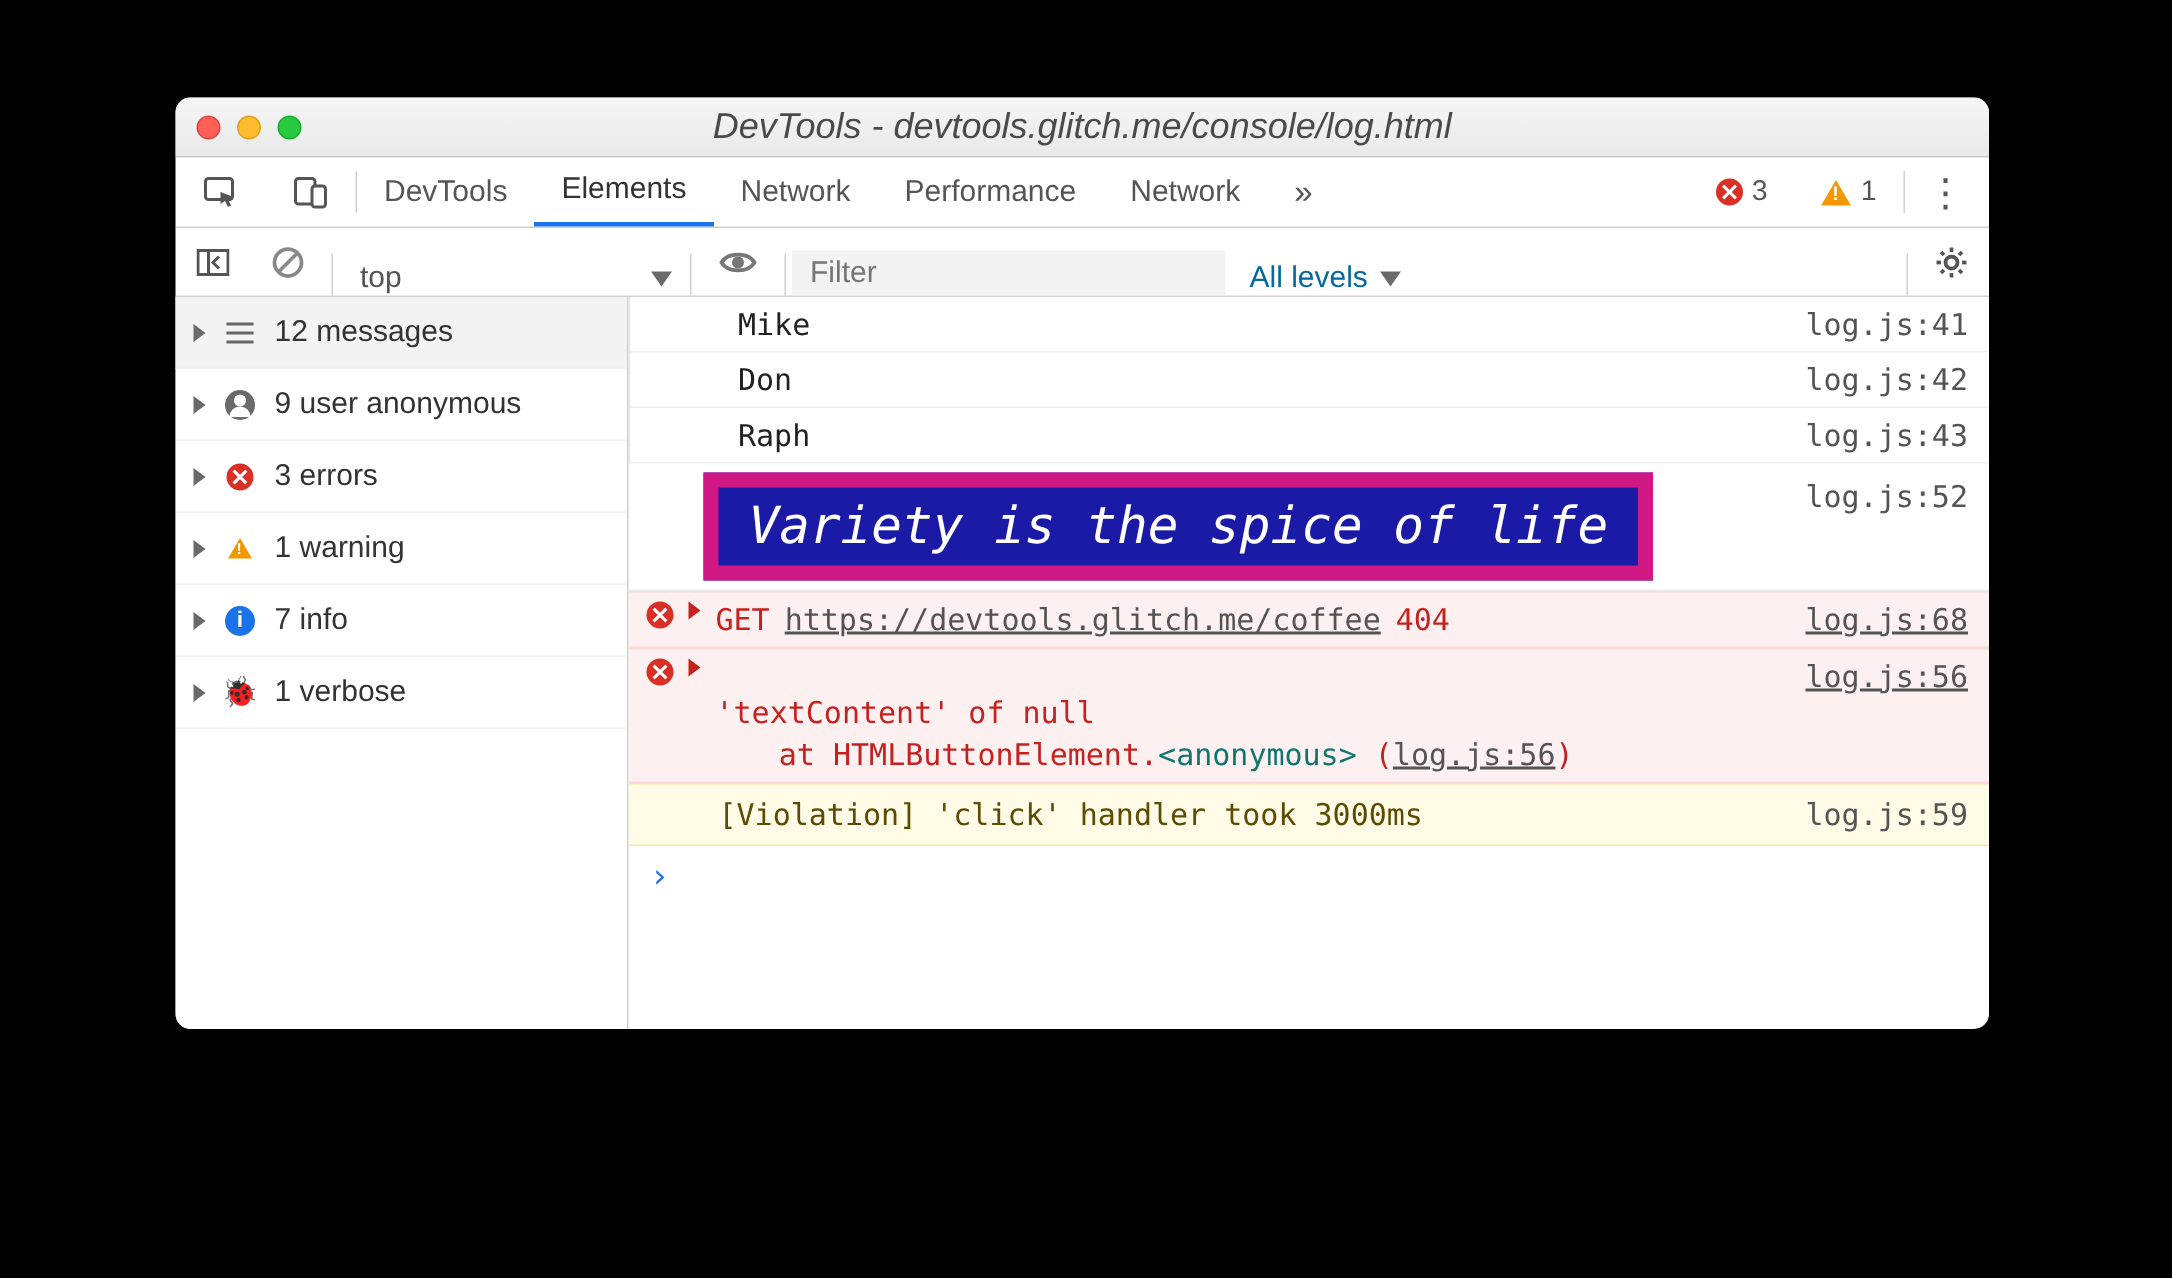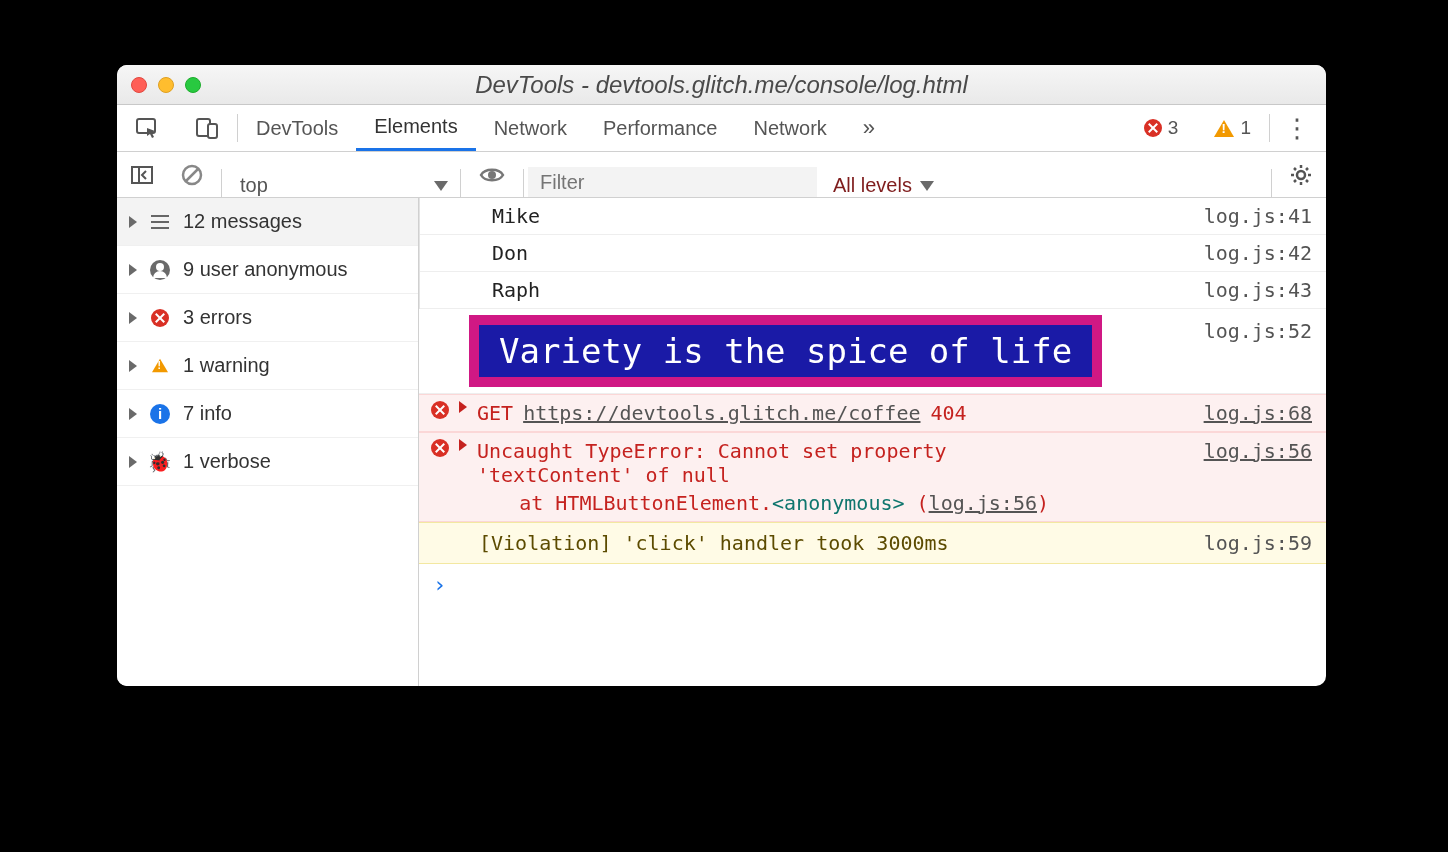--- a/index.html
+++ b/index.html
@@ -63,21 +63,21 @@
   .cbar .sep { width:1px; height:28px; background:#d0d0d0; margin:0 4px;}
   .cbar .item { padding:0 14px; display:flex; align-items:center; height:100%; }
   .ctx { width:230px; display:flex; justify-content:space-between; align-items:center; padding:0 8px 0 14px;}
   .triDown {
     width:0;height:0;border-left:7px solid transparent;border-right:7px solid transparent;border-top:10px solid #6a6a6a;
   }
   .filter {
     flex:0 0 280px; height:30px; border:none; background:#f3f3f3; color:#777; font-size:20px;
     padding:0 12px; outline:none;
   }
-  .levels { padding:0 16px; color:#7f1d1d; display:flex; align-items:center; gap:8px;}
+  .levels { padding:0 16px; color:#0369a1; display:flex; align-items:center; gap:8px;}
   .gear { color:#555; }
 
   
   .body { flex:1; display:flex; min-height:0; }
   .sidebar { flex:0 0 302px; border-right:1px solid #d0d0d0; background:#fff; }
   .srow {
     display:flex; align-items:center; gap:12px; height:48px;
     padding:0 12px; font-size:20px; color:#333; border-bottom:1px solid #f0f0f0;
   }
   .srow.sel { background:#f3f3f3; }
@@ -110,21 +110,21 @@
   .logrow.simple .left { padding-left:48px; color:#222; }
   .logrow .left { display:flex; align-items:flex-start; gap:8px; flex-wrap:wrap; }
 
   .aside { border-left:1px solid #e3e3e3; }
   .topgroup .logrow { padding-left:24px; }
   .topgroup .logrow.simple .left{ padding-left:48px;}
 
   .styledBox {
     margin:6px 14px 6px 50px;
     background:#1a1aa6; border:10px solid #d01884;
-    padding:6px 20px; color:#fff; font-size:34px; font-weight:500;
+    padding:6px 20px; color:#fff; font-style:italic; font-size:34px; font-weight:500;
   }
   .rowStyled { display:flex; justify-content:space-between; align-items:flex-start; border-bottom:1px solid #eee;}
   .rowStyled .loglink{ padding:10px 14px 0 0;}
 
   .errrow { background:#fdf0f0; border-top:1px solid #fbd7d7; border-bottom:1px solid #fbd7d7;
             display:flex; justify-content:space-between; padding:6px 14px 6px 12px; font-size:20px;}
   .errrow .left{display:flex;gap:10px;align-items:flex-start;flex-wrap:wrap;}
   .errrow .msg{color:#c5221f;}
   .errrow a{color:#545454;text-decoration:underline;}
   .stack{padding-left:40px;color:#c5221f;font-size:20px;}
@@ -322,21 +322,21 @@
         </div>
         <a class="loglink">log.js:68</a>
       </div>
 
       <div class="errrow" style="flex-direction:column;gap:4px">
         <div style="display:flex;justify-content:space-between;width:100%">
           <div class="left">
             <span class="errsmall"></span>
             <span class="tri" style="border-left-color:#c5221f"></span>
             <span class="msg">
-              <span>Uncaught TypeError: Cannot set property</span><br>
+              <br>
               <span>'textContent' of null</span>
             </span>
           </div>
           <a class="loglink">log.js:56</a>
         </div>
         <div class="stack">
           &nbsp;&nbsp;&nbsp;&nbsp;<span>at HTMLButtonElement.</span><span style="color:#0f766e">&lt;anonymous&gt;</span>
           (<a>log.js:56</a>)
         </div>
       </div>

